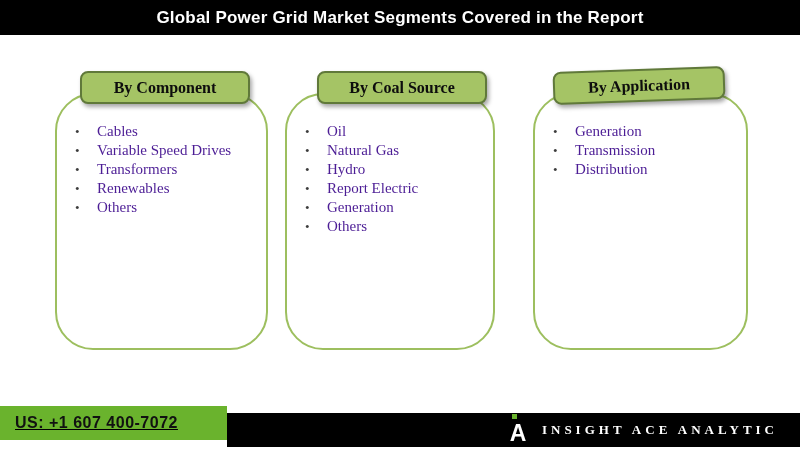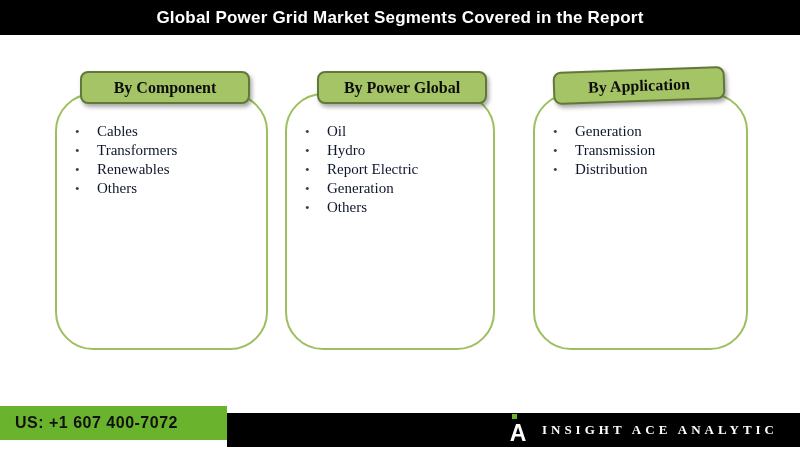--- a/index.html
+++ b/index.html
@@ -32,29 +32,29 @@
     font-weight:bold;font-size:16px;color:#0d0d0d;
   }
   .panel-header-1{left:80px;top:71px;width:170px;}
   .panel-header-2{left:317px;top:71px;width:170px;}
   .panel-header-3{left:553px;top:69px;width:172px;transform:rotate(-2deg);}
   
   .seg-list{
     list-style:none;margin:0;padding:27px 8px 0 0;
   }
   .seg-list li{
-    position:relative;padding-left:40px;font-size:15px;line-height:19px;color:#0f172a;
+    position:relative;padding-left:40px;font-size:15px;line-height:19px;color:#4c1d95;
   }
   .seg-list li::before{
     content:"•";position:absolute;left:18px;top:0;color:#3c3c3c;font-size:13px;
   }
   
   .footer-green{
     position:absolute;left:0;top:406px;width:227px;height:34px;background:#6ab32d;
-    display:flex;align-items:center;
+    display:flex;align-items:center;text-decoration:underline;
   }
   .footer-phone{
     padding-left:15px;font-family:"Liberation Sans","DejaVu Sans",sans-serif;
     font-size:16px;font-weight:bold;color:#111111;letter-spacing:.5px;
   }
   .footer-black{
     position:absolute;left:227px;top:413px;width:573px;height:34px;background:#000000;
     display:flex;align-items:center;justify-content:flex-end;
   }
   .brand{
@@ -80,44 +80,46 @@
 
 <div class="stage">
 
   <div class="title-bar">
     <h1>Global Power Grid Market Segments Covered in the Report</h1>
   </div>
 
   <div class="panel panel-1">
     <ul class="seg-list">
         <li>Cables</li>
+        <li>Variable Speed Drives</li>
         <li>Transformers</li>
         <li>Renewables</li>
         <li>Others</li>
       </ul>
   </div>
   <div class="panel panel-2">
     <ul class="seg-list">
         <li>Oil</li>
+        <li>Natural Gas</li>
         <li>Hydro</li>
         <li>Report Electric</li>
         <li>Generation</li>
         <li>Others</li>
       </ul>
   </div>
   <div class="panel panel-3">
     <ul class="seg-list">
         <li>Generation</li>
         <li>Transmission</li>
         <li>Distribution</li>
       </ul>
   </div>
 
   <div class="panel-header panel-header-1">By Component</div>
-  <div class="panel-header panel-header-2">By Power Global</div>
+  <div class="panel-header panel-header-2">By Coal Source</div>
   <div class="panel-header panel-header-3">By Application</div>
 
   <div class="footer-green">
     <span class="footer-phone">US: +1 607 400-7072</span>
   </div>
   <div class="footer-black">
     <div class="brand">
       <div class="brand-mark">
         <span class="green-dot"></span>
         <span class="a-letter">A</span>

